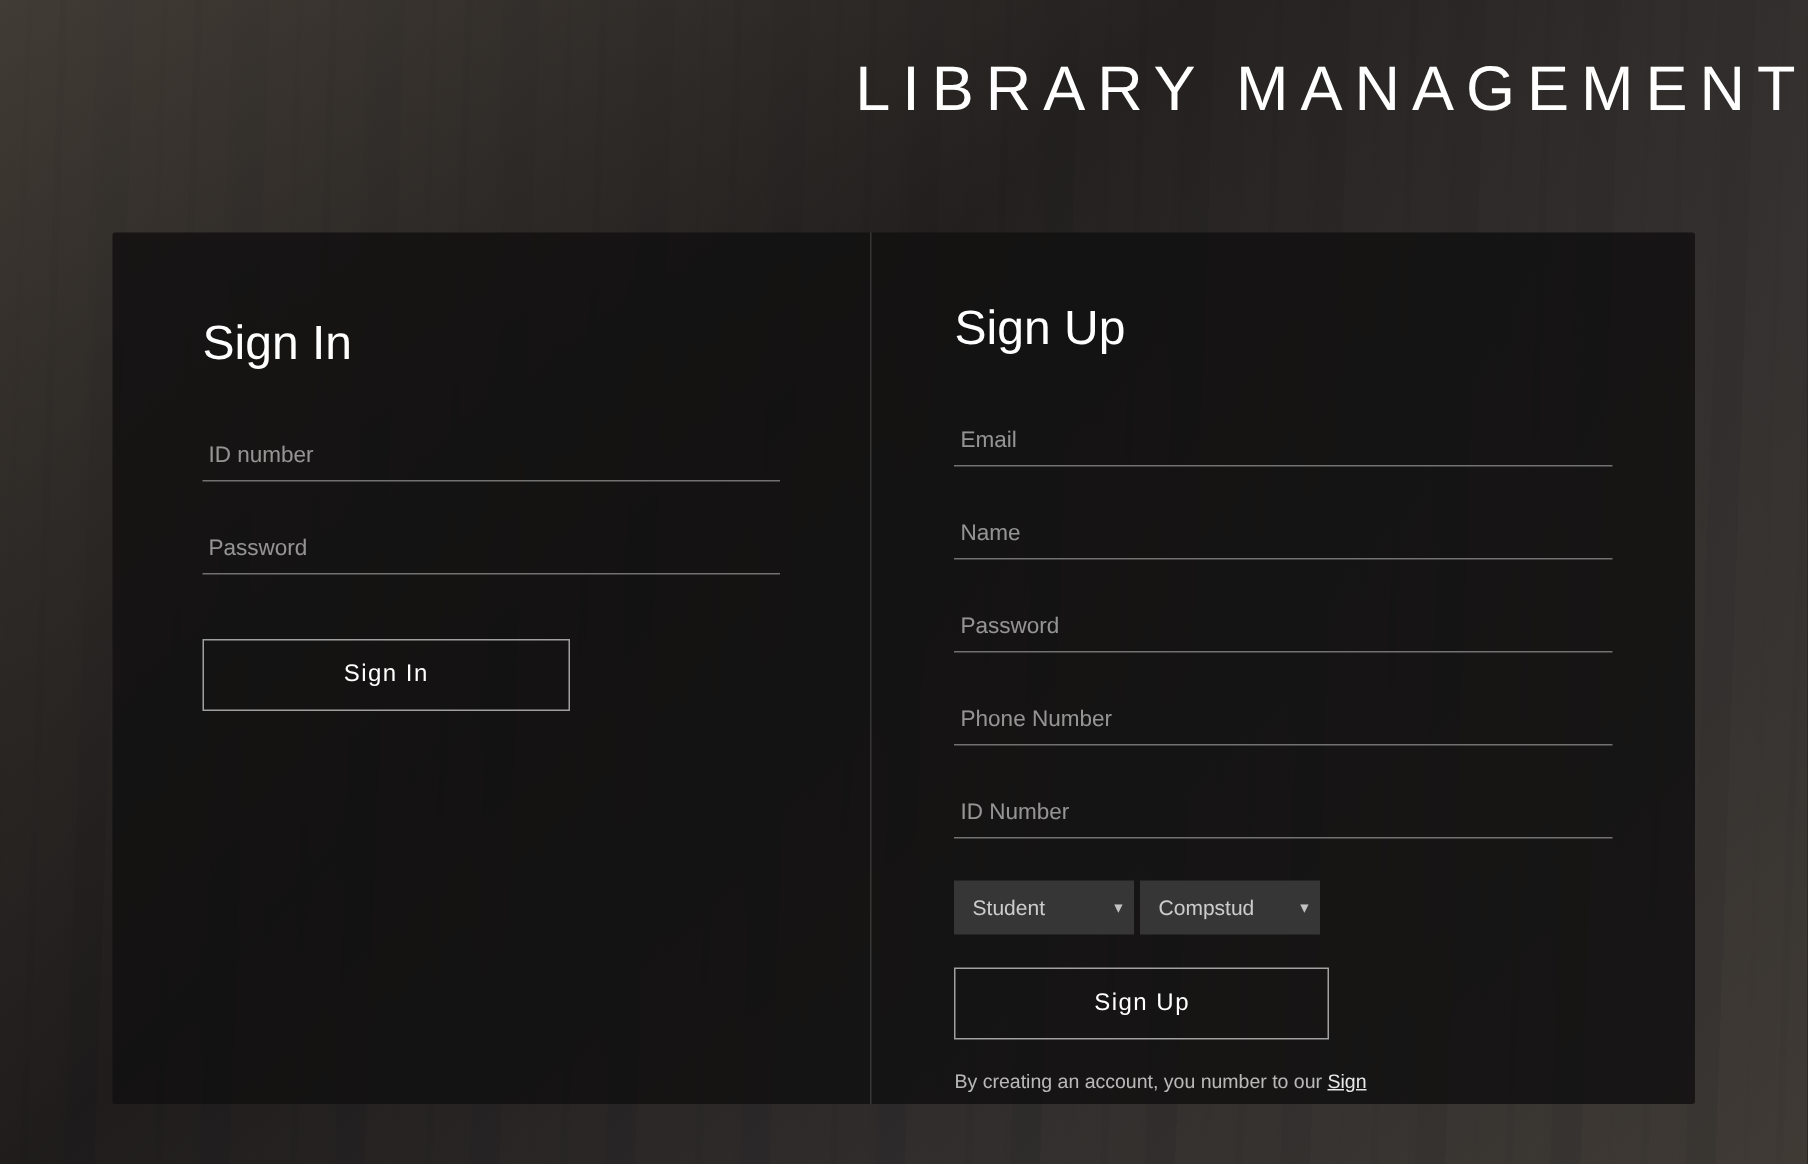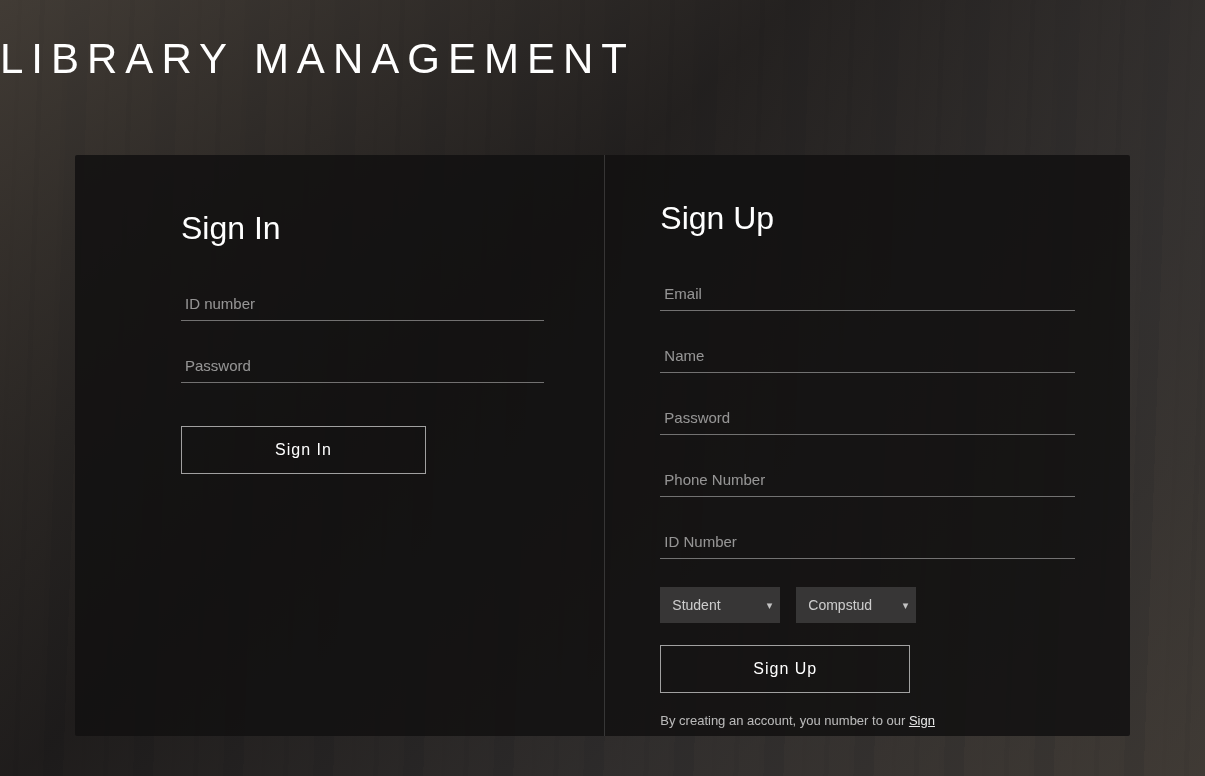--- a/index.html
+++ b/index.html
@@ -59,40 +59,39 @@
           rgba(15,13,12,0.98) 100%
         );
       z-index: 0;
     }
 
     .page-title {
       position: absolute;
       top: 35px;
       left: 0;
       width: 100%;
-      text-align: left;
+      text-align: right;
       color: #ffffff;
       font-size: 42px;
       font-weight: 300;
       letter-spacing: 8px;
       text-transform: uppercase;
       z-index: 2;
     }
 
     .main-card {
       position: absolute;
       top: 155px;
       left: 75px;
       right: 75px;
       bottom: 40px;
       background: rgba(18, 17, 17, 0.88);
       border-radius: 2px;
       display: flex;
       z-index: 2;
-      padding-left: 46px;
     }
 
     .sign-in-section {
       flex: 0 0 48%;
       padding: 55px 60px;
       border-right: 1px solid rgba(255,255,255,0.15);
       position: relative;
     }
 
     .sign-up-section {
@@ -150,21 +149,21 @@
       font-size: 16px;
       font-weight: 400;
       letter-spacing: 1px;
       cursor: pointer;
       font-family: inherit;
       margin-bottom: 20px;
     }
 
     .select-row {
       display: flex;
-      gap: 12px;
+      gap: 0;
       margin-bottom: 22px;
     }
 
     .form-select {
       background: rgba(70,68,68,0.7);
       border: none;
       color: rgba(255,255,255,0.75);
       font-size: 14px;
       padding: 10px 30px 10px 12px;
       font-family: inherit;

